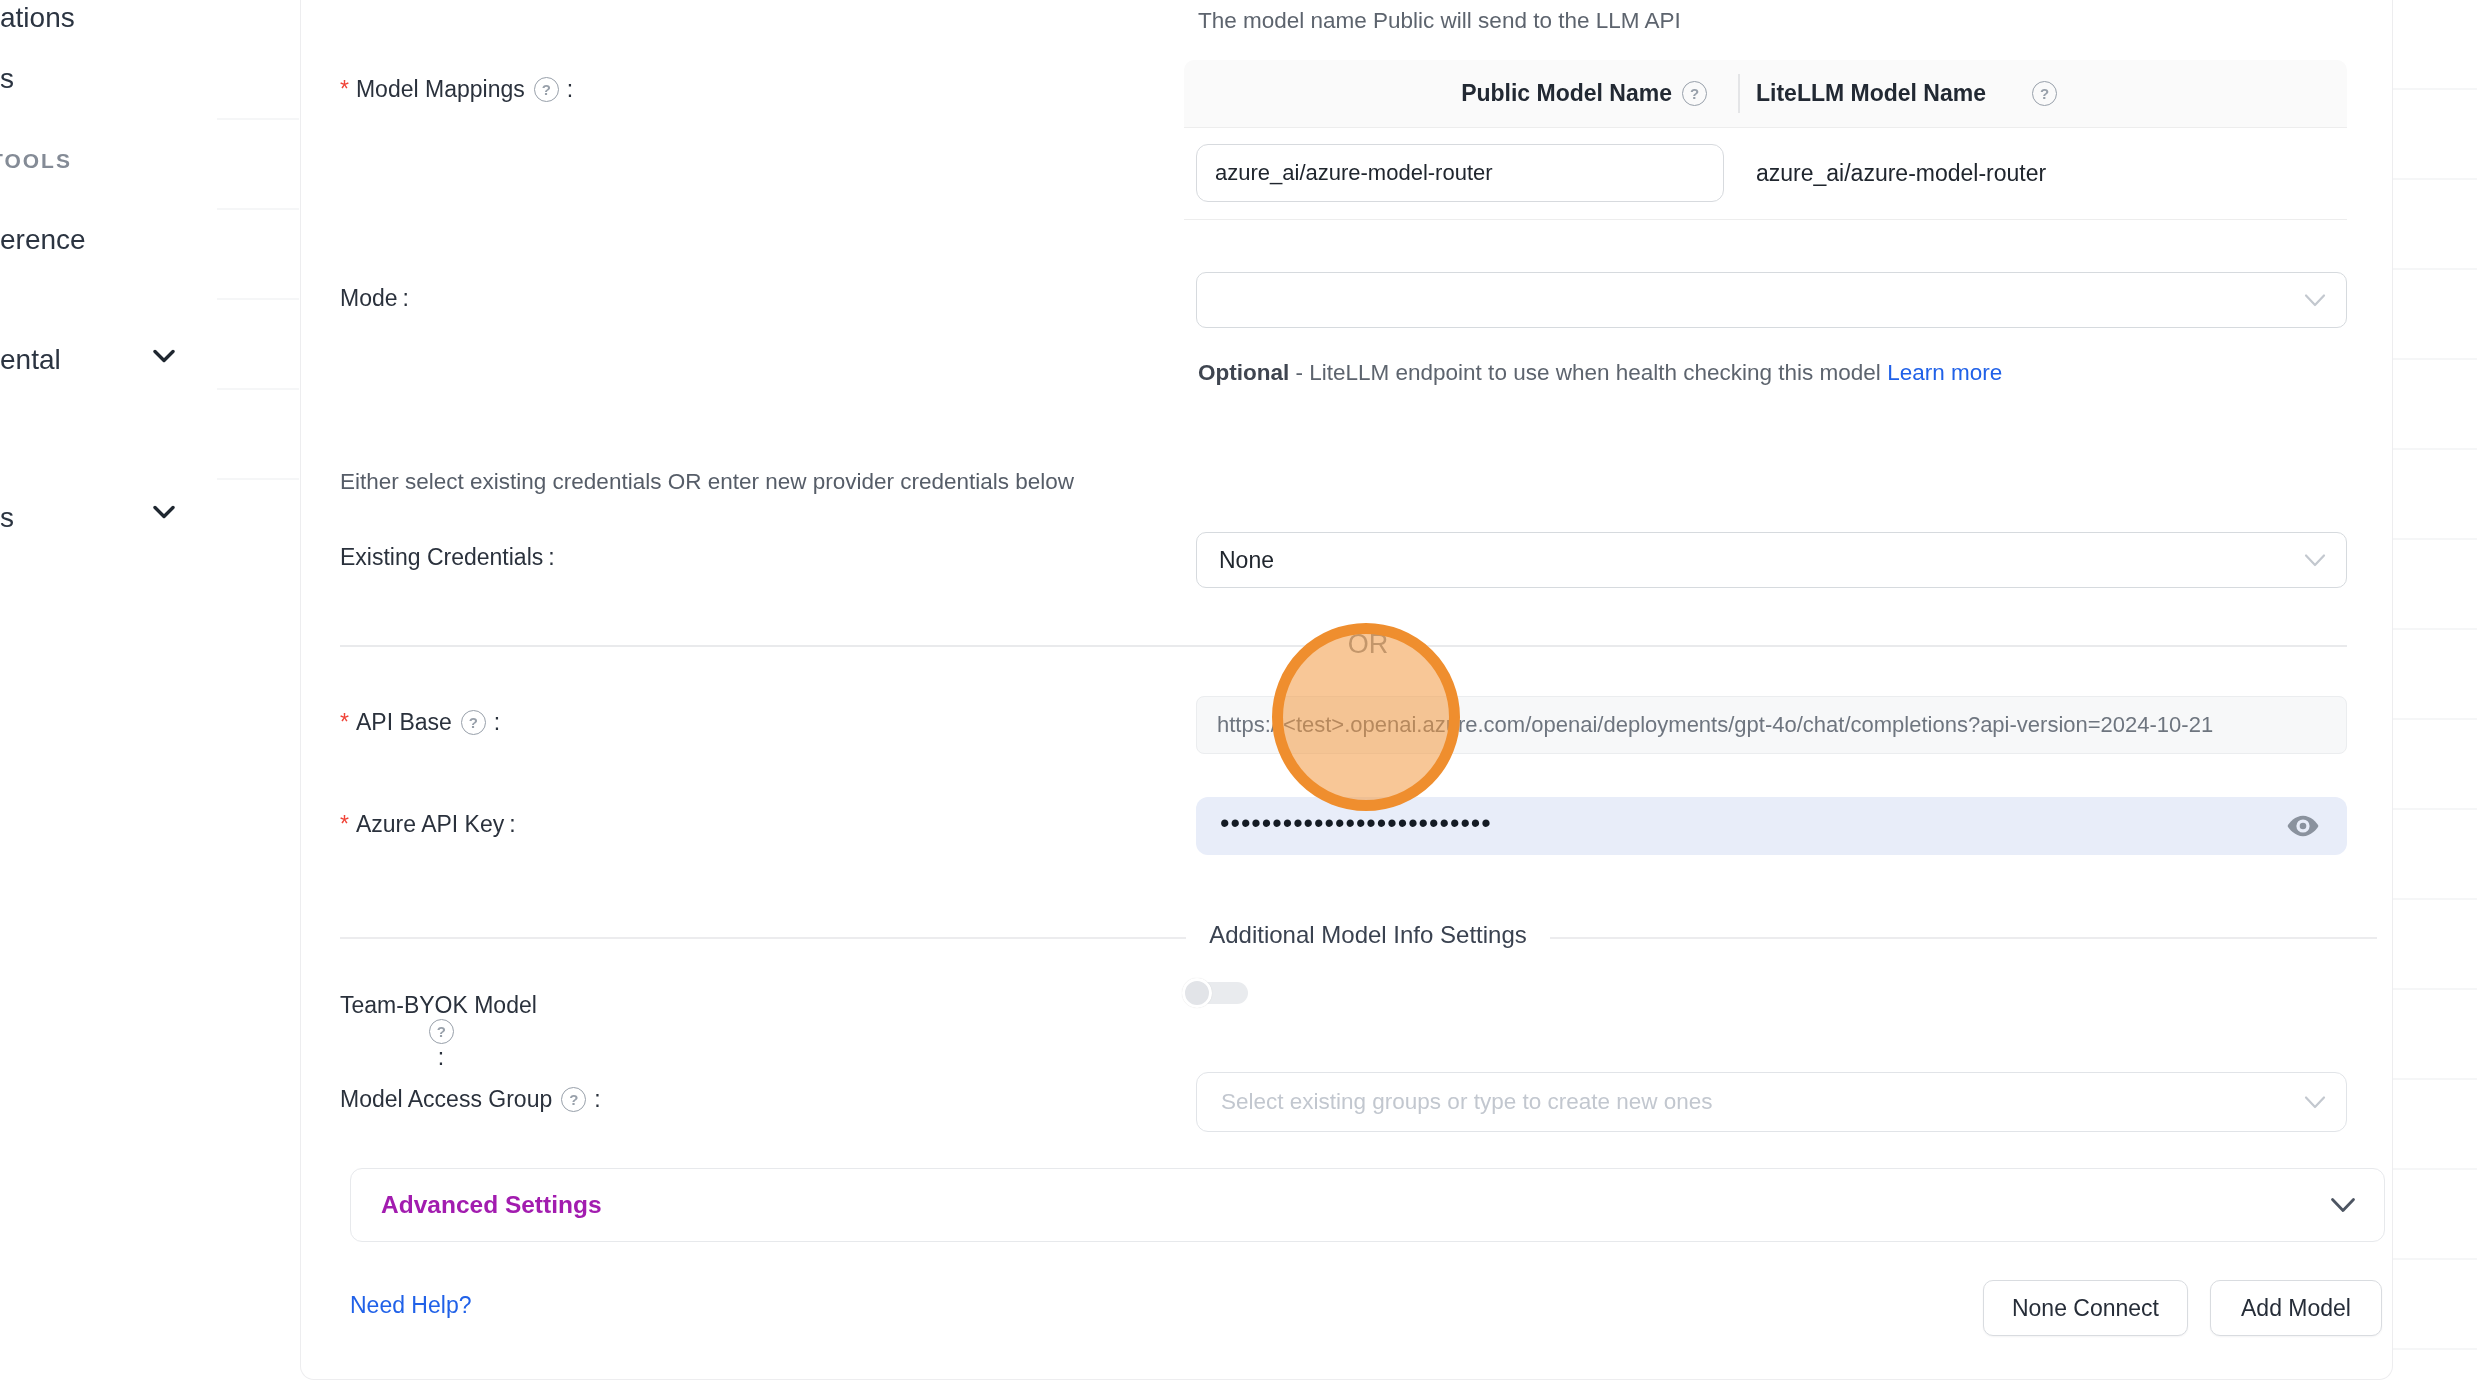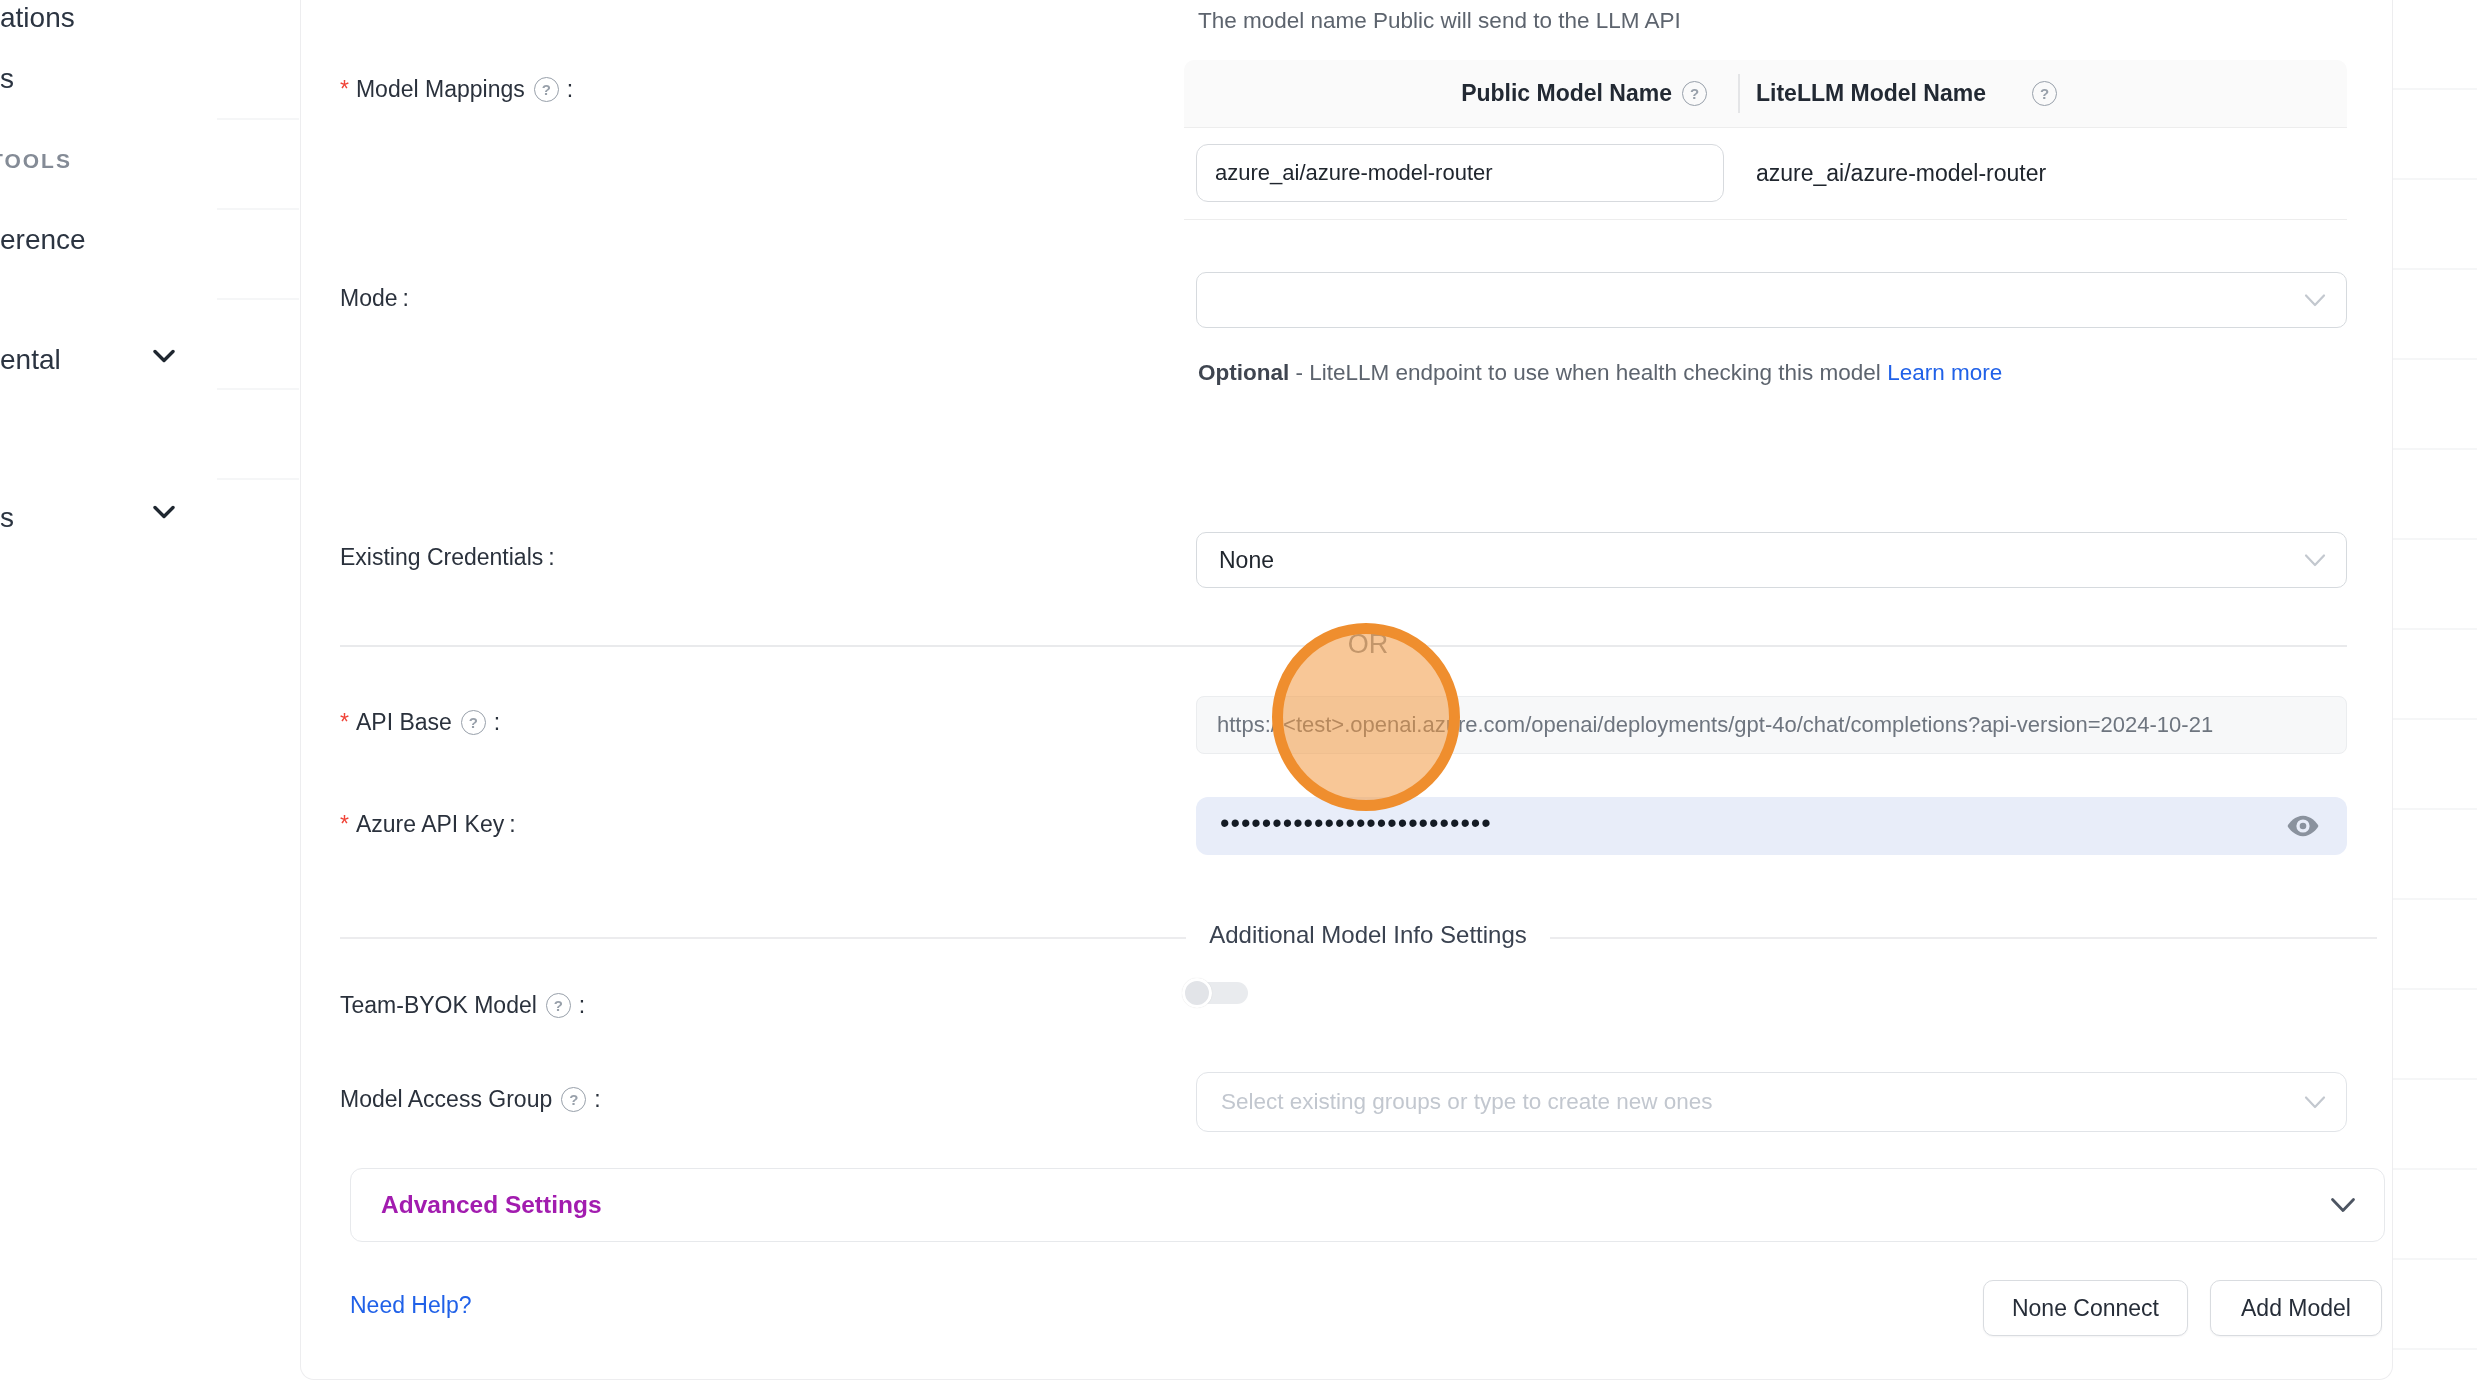--- a/index.html
+++ b/index.html
@@ -169,20 +169,21 @@
     <span class="chev">
       <svg width="22" height="14" viewBox="0 0 22 14">
           <path d="M2 2 L11 11.5 L20 2" fill="none" stroke="#c3c8cf" stroke-width="2.2" stroke-linecap="round" stroke-linejoin="round"></path>
         </svg>
     </span>
   </div>
   <div class="hint" style="left:1198px;top:352px;width:832px;line-height:41px;">
     <span style="font-weight:700;color:#3f4550;">Optional</span><span> - LiteLLM endpoint to use when health checking this model </span><a class="link">Learn more</a>
   </div>
 
+  <div class="hint" style="left:340px;top:467px;color:#565d68;">Either select existing credentials OR enter new provider credentials below</div>
 
   <div class="form-label" style="left:340px;top:544px;">
     <span>Existing Credentials</span>
     <span class="colon">:</span>
   </div>
   <div class="select" style="top:532px;">
     <span>None</span>
     <span class="chev">
       <svg width="22" height="14" viewBox="0 0 22 14">
           <path d="M2 2 L11 11.5 L20 2" fill="none" stroke="#c3c8cf" stroke-width="2.2" stroke-linecap="round" stroke-linejoin="round"></path>
@@ -221,21 +222,21 @@
         <circle cx="12" cy="12" r="4.4" fill="#e8edf9"></circle>
         <circle cx="12" cy="12" r="2.2" fill="#8a929e"></circle>
       </svg>
     </span>
   </div>
 
   <div class="divider-line" style="left:340px;top:937px;width:846px;background:#ececee;"></div>
   <div class="divider-line" style="left:1550px;top:937px;width:827px;background:#ececee;"></div>
   <div class="divider-text" style="left:1186px;top:921px;width:364px;font-size:24px;color:#3a4250;">Additional Model Info Settings</div>
 
-  <div class="form-label" style="left:340px;top:992px;">
+  <div class="form-label" style="left:340px;top:992px;flex-direction:column;">
     <span>Team-BYOK Model</span>
     <span class="qicon">
         <span>?</span>
       </span>
     <span class="colon">:</span>
   </div>
   <div class="toggle">
     <div class="track"></div>
     <div class="knob"></div>
   </div>

